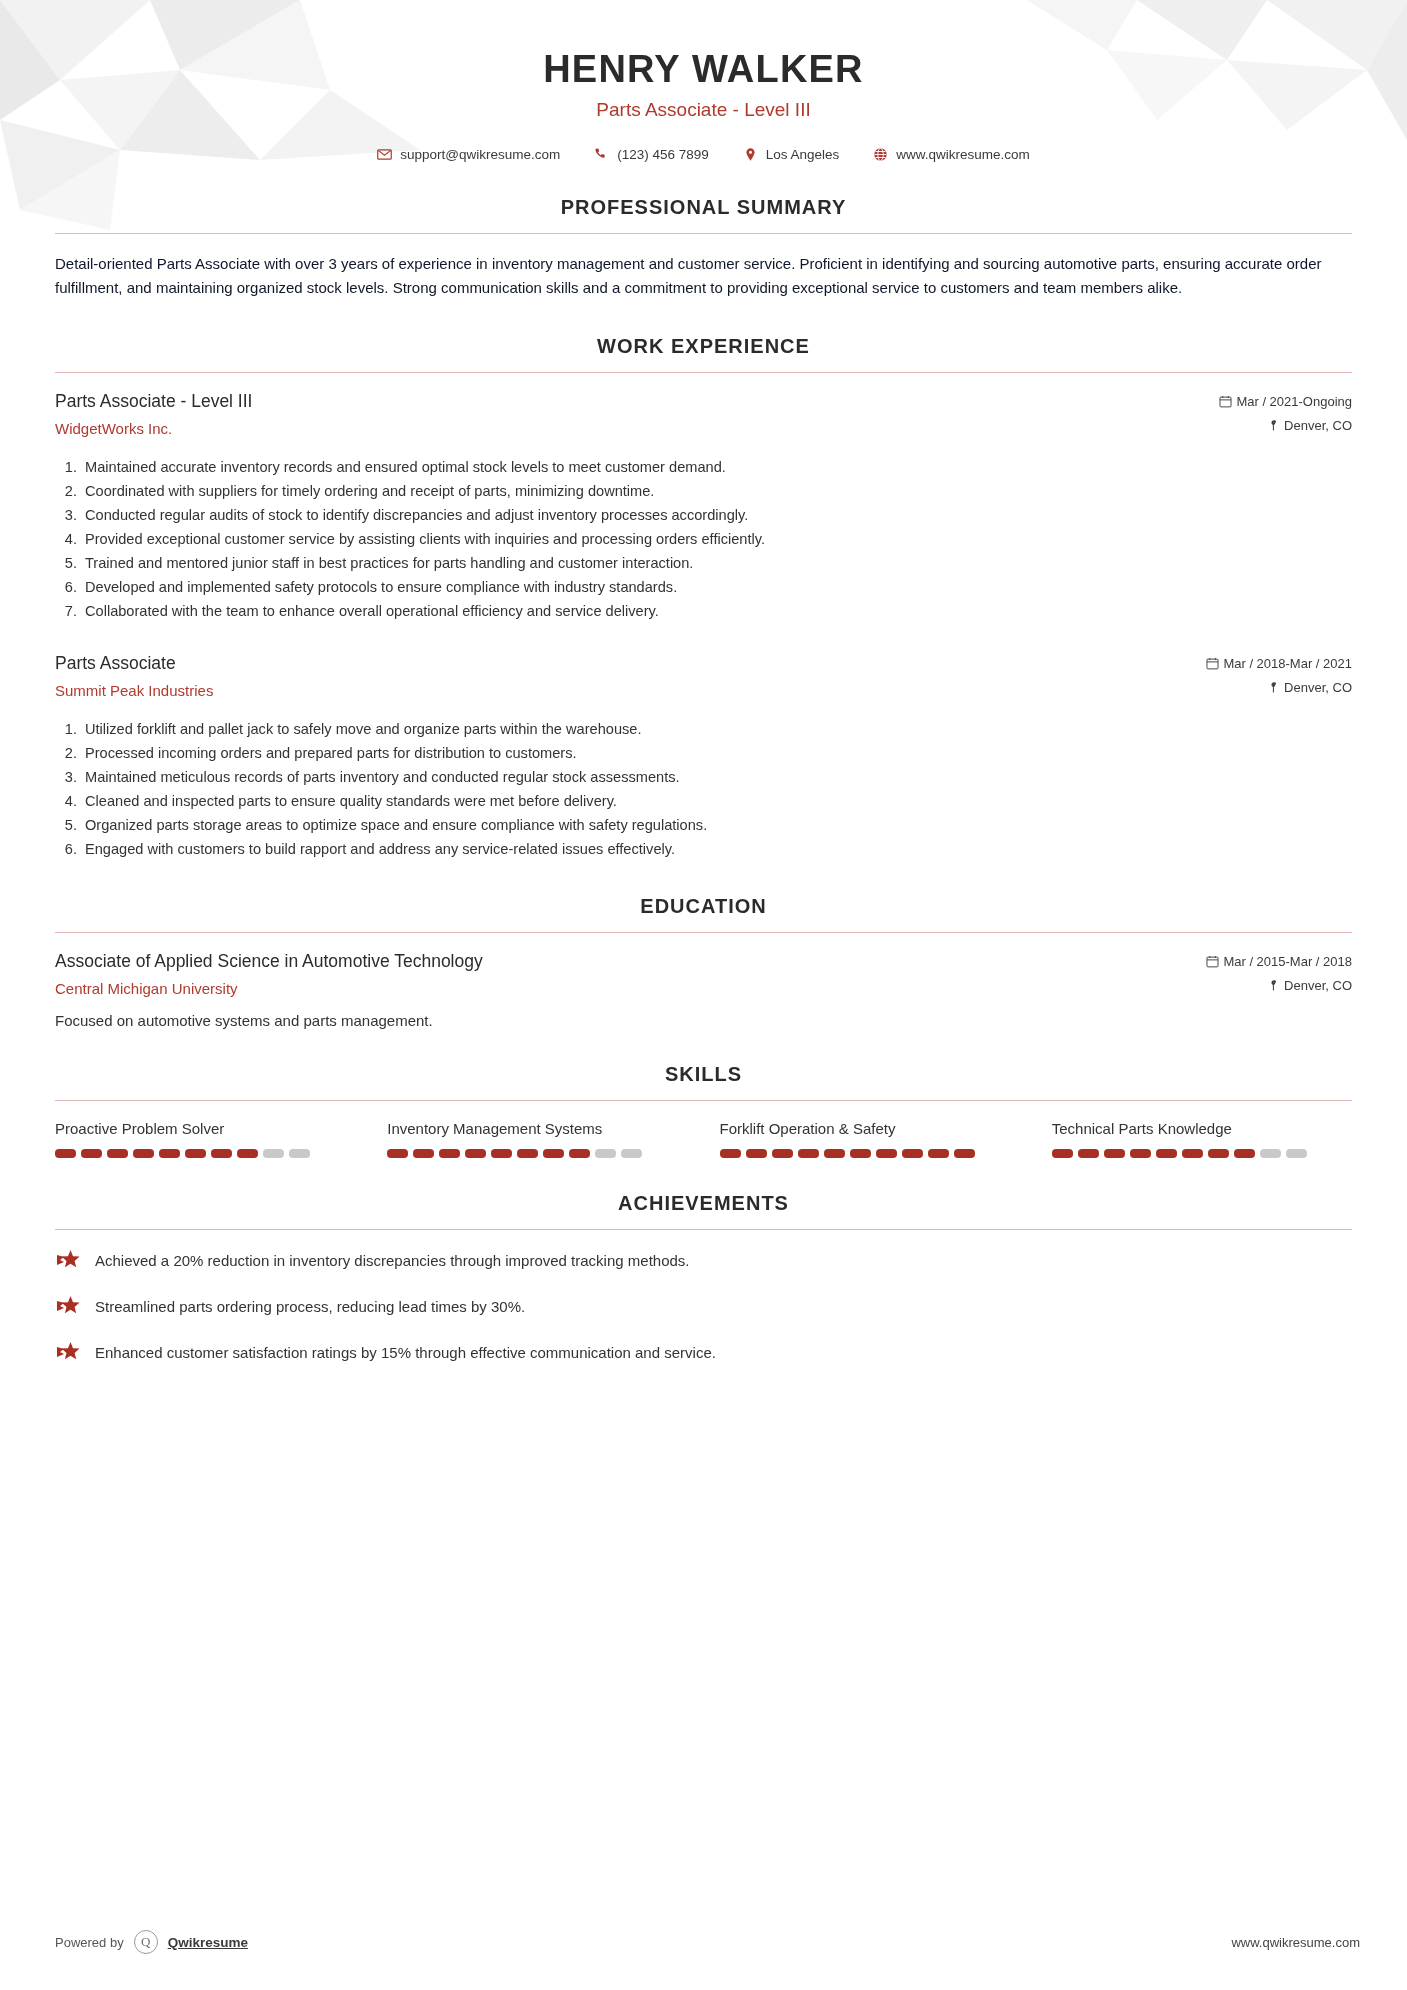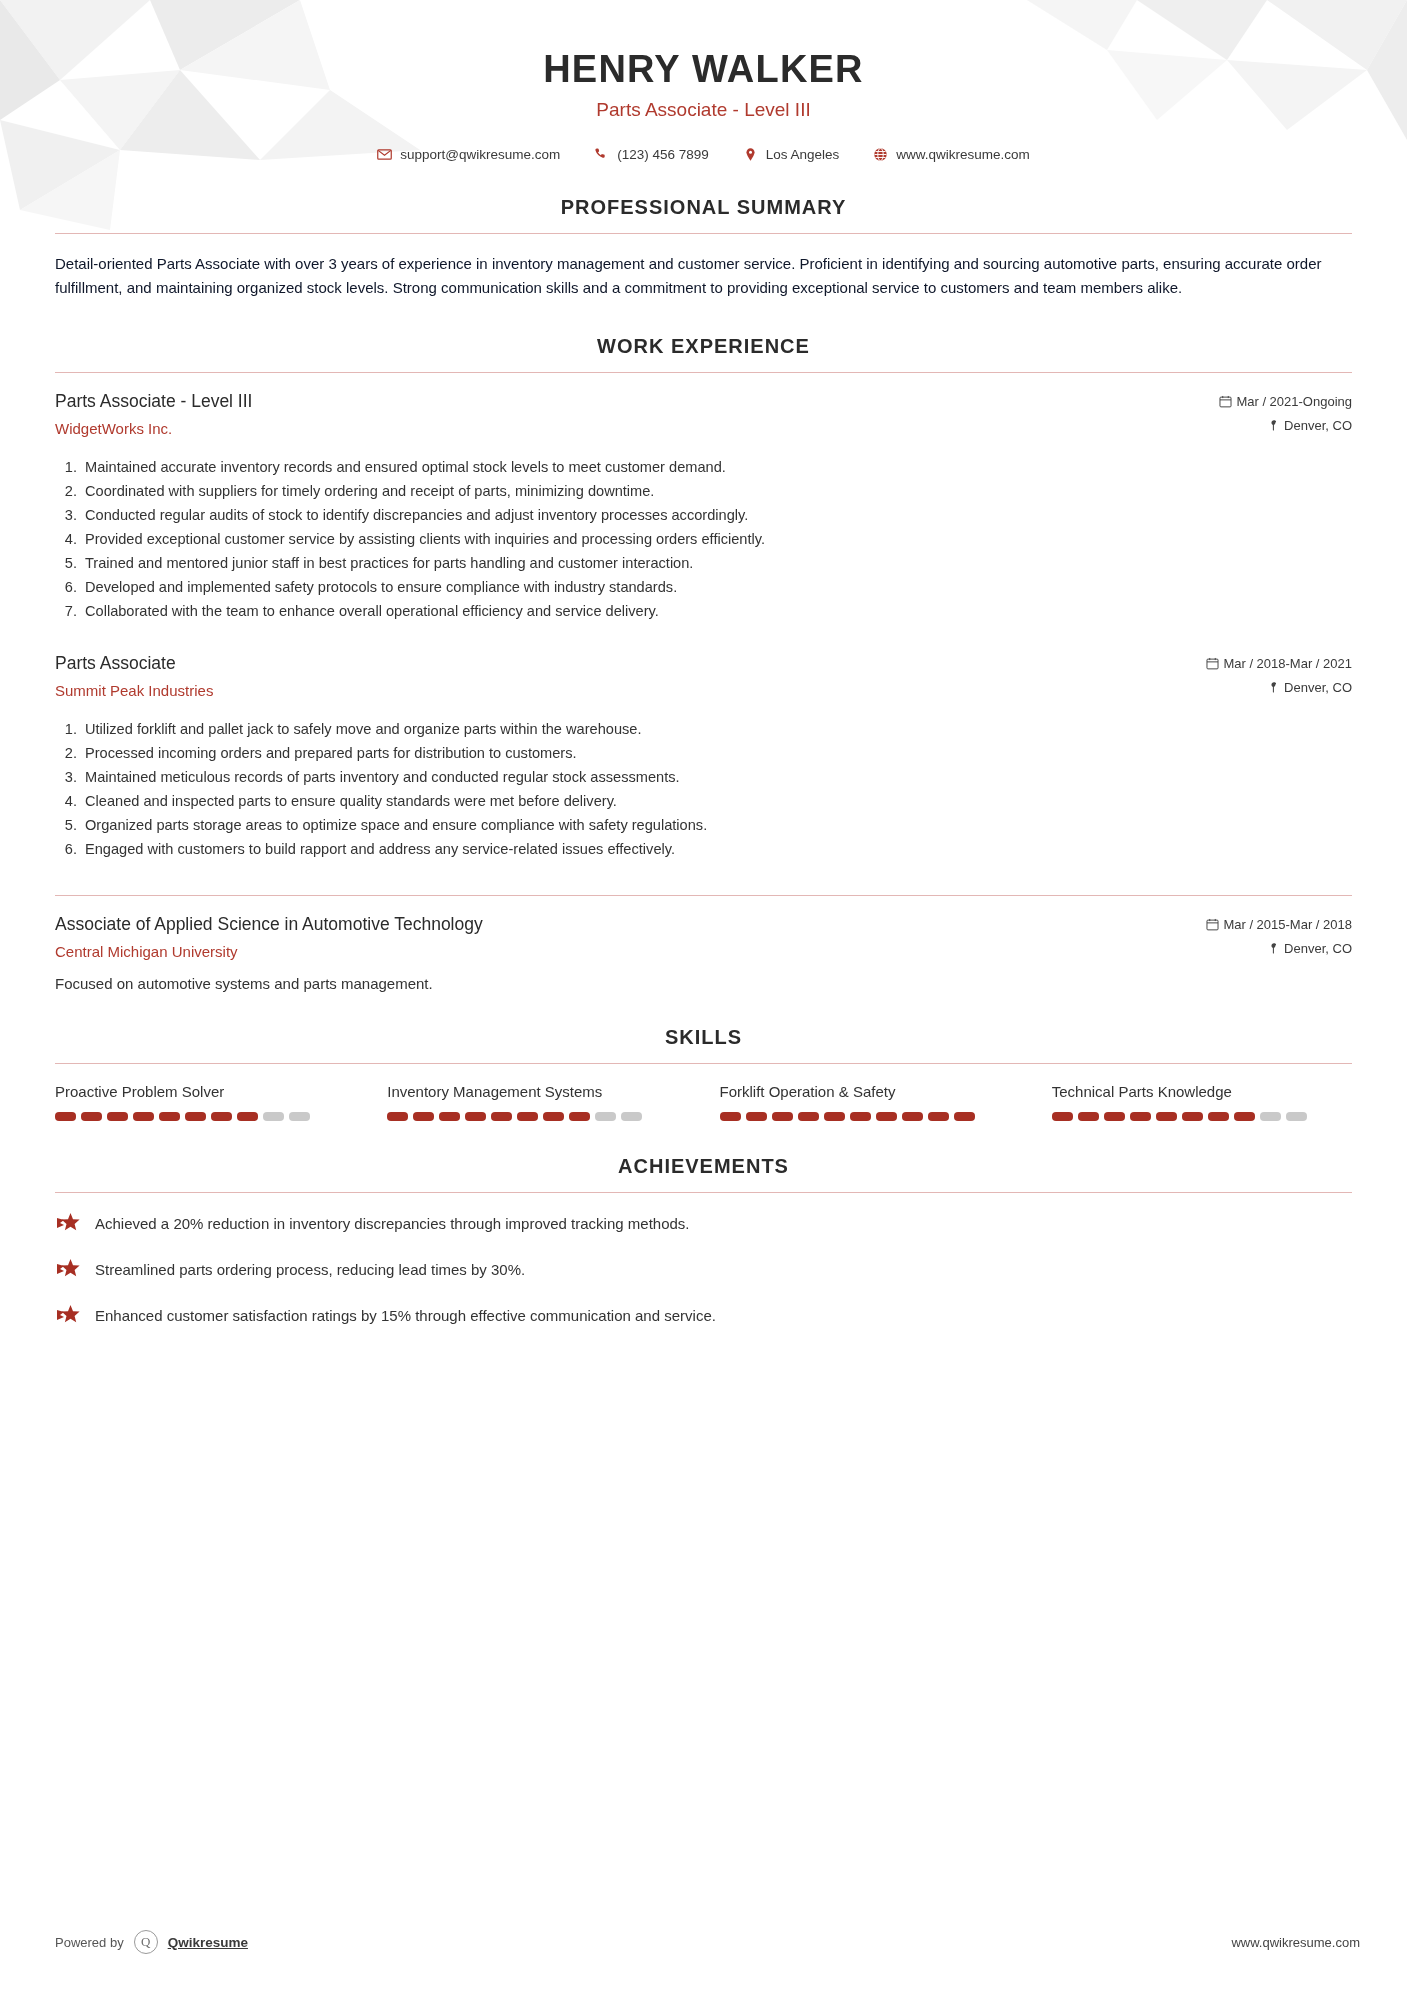--- a/index.html
+++ b/index.html
@@ -366,20 +366,21 @@
           <li>Processed incoming orders and prepared parts for distribution to customers.</li>
           <li>Maintained meticulous records of parts inventory and conducted regular stock assessments.</li>
           <li>Cleaned and inspected parts to ensure quality standards were met before delivery.</li>
           <li>Organized parts storage areas to optimize space and ensure compliance with safety regulations.</li>
           <li>Engaged with customers to build rapport and address any service-related issues effectively.</li>
         </ol>
       </div>
     </div>
 
     <div class="section">
+      <div class="section-title">EDUCATION</div>
       <div class="rule"></div>
 
       <div class="entry">
         <div class="entry-head">
           <div class="entry-left">
             <div class="entry-role">Associate of Applied Science in Automotive Technology</div>
             <div class="entry-org">Central Michigan University</div>
           </div>
           <div class="entry-right">
             <div class="meta-line">

